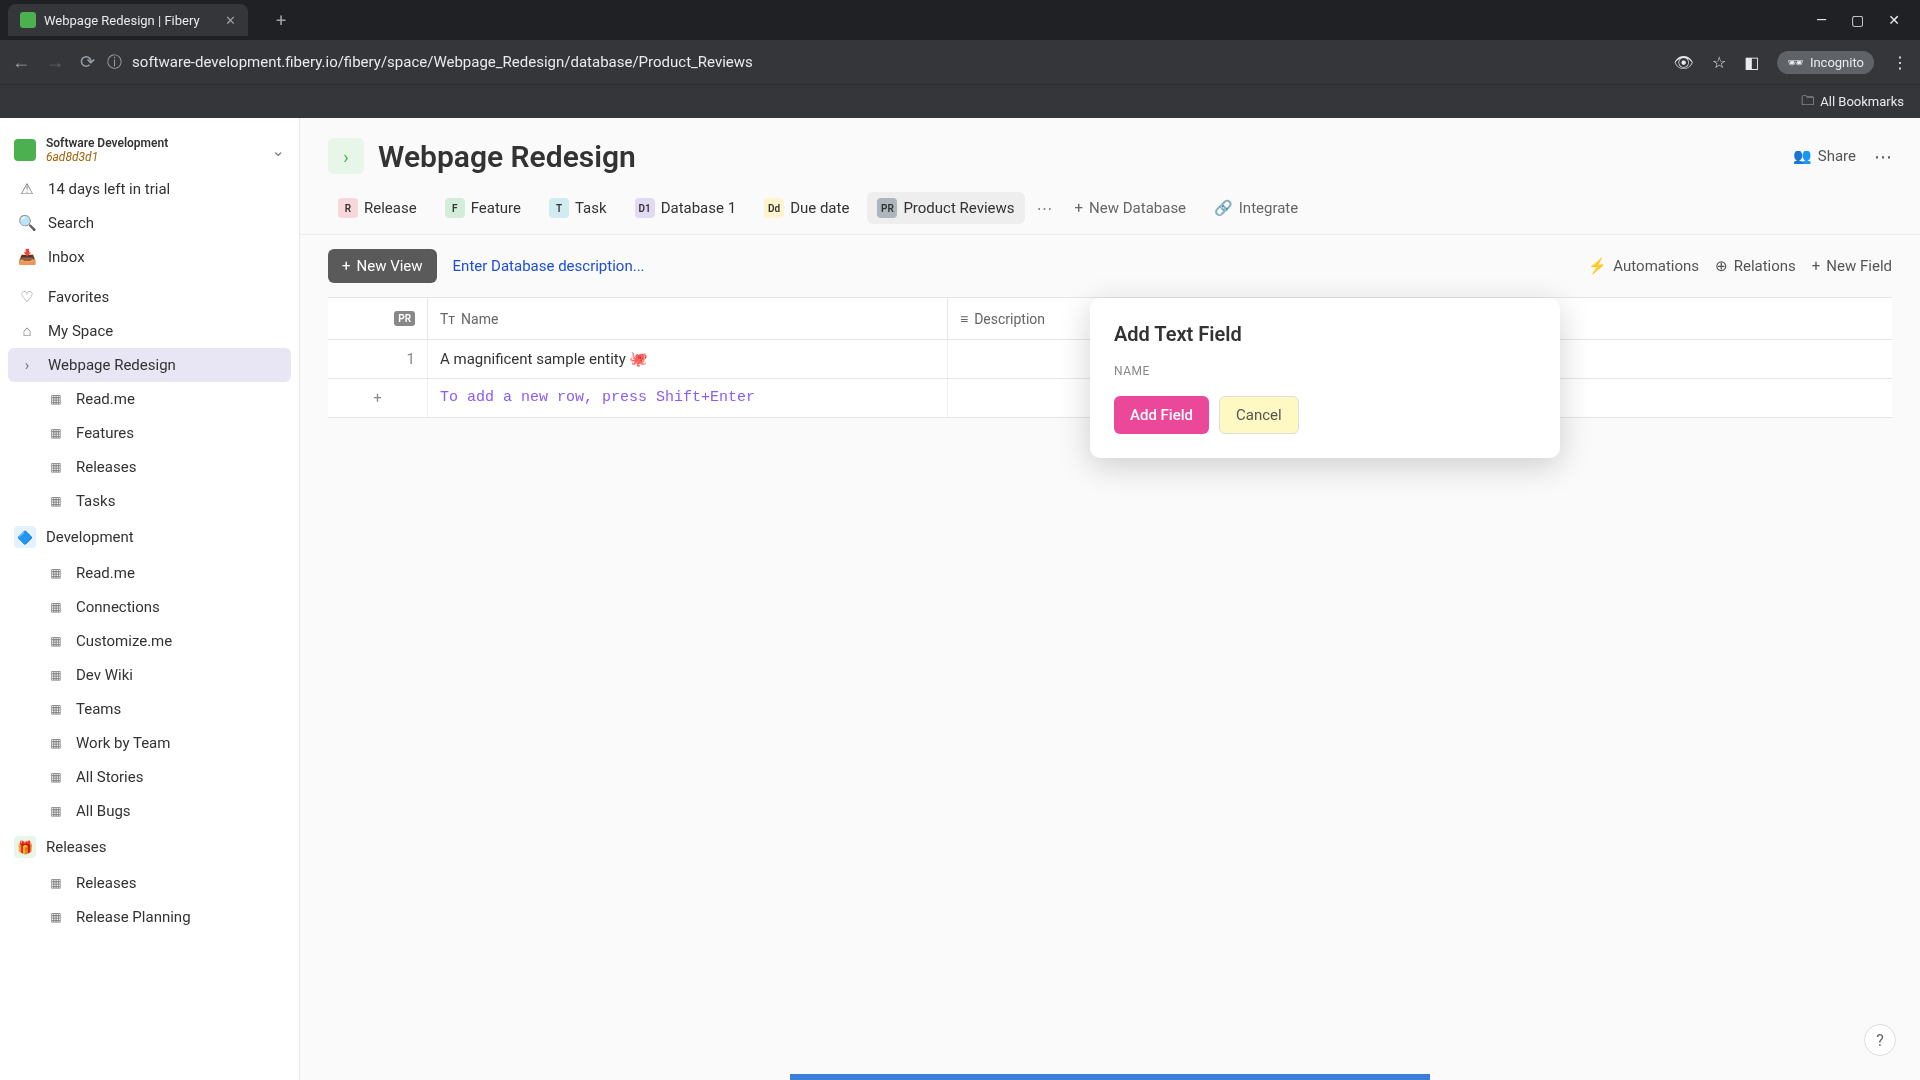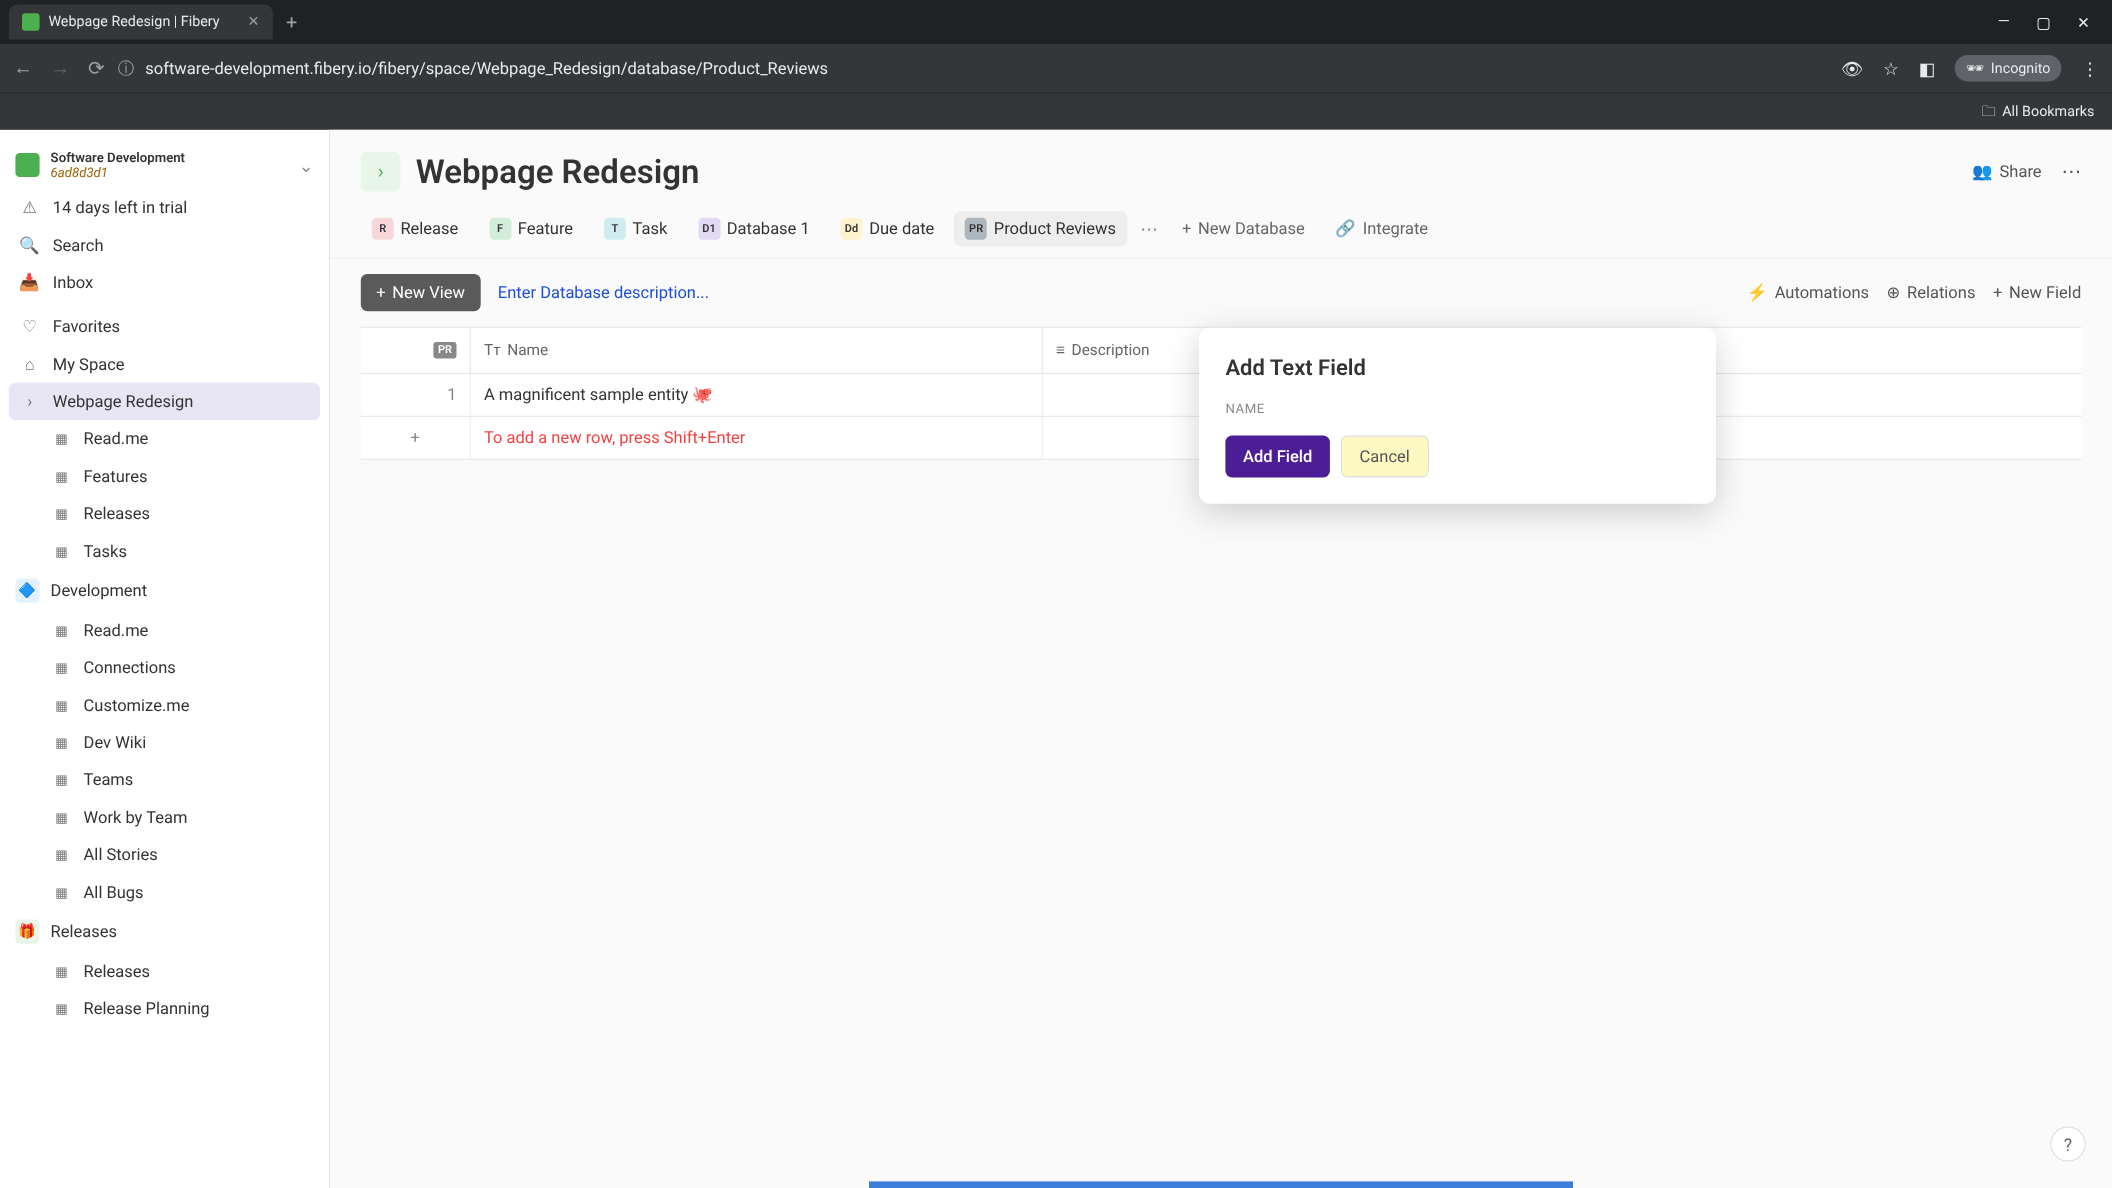--- a/index.html
+++ b/index.html
@@ -1,20 +1,20 @@
 <!DOCTYPE html>
 <html><head>
 <meta charset="utf-8">
 <style>
 * { margin: 0; padding: 0; box-sizing: border-box; font-family: -apple-system, BlinkMacSystemFont, "Segoe UI", Roboto, sans-serif; }
 body { width: 1920px; height: 1080px; overflow: hidden; background: #202124; color: #333; }
 
 
 .browser-chrome { background: #202124; }
-.tab-bar { display: flex; align-items: center; height: 40px; padding: 0 8px; gap: 4px; }
+.tab-bar { display: flex; align-items: center; height: 40px; padding: 0 8px; gap: 20px; }
 .tab { display: flex; align-items: center; gap: 8px; background: #35363a; color: #e8eaed; padding: 8px 12px; border-radius: 8px 8px 0 0; font-size: 13px; min-width: 240px; }
 .tab .favicon { width: 16px; height: 16px; background: #4caf50; border-radius: 3px; }
 .tab .close { margin-left: auto; cursor: pointer; color: #9aa0a6; }
 .new-tab-btn { color: #9aa0a6; font-size: 18px; padding: 4px 8px; cursor: pointer; }
 .window-controls { margin-left: auto; display: flex; gap: 24px; color: #e8eaed; padding-right: 12px; }
 .window-controls span { cursor: pointer; font-size: 14px; }
 
 .addr-bar { display: flex; align-items: center; height: 44px; background: #35363a; padding: 0 12px; gap: 12px; }
 .nav-btns { display: flex; gap: 16px; color: #9aa0a6; }
 .nav-btns span { cursor: pointer; font-size: 18px; }
@@ -76,31 +76,31 @@
 .th-row { width: 100px; justify-content: flex-end; }
 .th-name { width: 520px; }
 .th-desc { width: 160px; }
 .th-add { width: 60px; justify-content: center; cursor: pointer; color: #888; font-size: 18px; }
 .pr-chip { background: #888; color: #fff; font-size: 10px; padding: 2px 4px; border-radius: 3px; font-weight: 600; }
 
 .tr { display: flex; border-bottom: 1px solid #e5e5e5; background: #fff; }
 .td { padding: 10px 12px; font-size: 15px; border-right: 1px solid #eee; }
 .td-row { width: 100px; text-align: right; color: #888; }
 .td-name { width: 520px; }
-.td-add-row { color: #ef4444; }
+.td-add-row { color: #8b5cf6; font-family: Liberation Mono, monospace; }
 
 
 .popup { position: absolute; left: 790px; top: 180px; width: 470px; background: #fff; border-radius: 10px; box-shadow: 0 8px 32px rgba(0,0,0,0.18); padding: 24px; z-index: 100; }
 .popup h3 { font-size: 20px; font-weight: 600; margin-bottom: 18px; }
 .popup label { font-size: 12px; color: #888; letter-spacing: 0.5px; display: block; margin-bottom: 6px; }
 .popup input[type=text] { width: 100%; padding: 10px 12px; border: 1.5px solid #8a8ae6; border-radius: 6px; font-size: 15px; outline: none; }
 .popup input.desc-field { border: 1px solid #e5e5e5; }
 .popup .field-group { margin-bottom: 18px; }
 .popup .btns { display: flex; gap: 10px; }
-.btn-primary { background: #4c1d95; color: #fff; padding: 9px 16px; border-radius: 6px; border: none; cursor: pointer; font-size: 15px; font-weight: 500; }
+.btn-primary { background: #ec4899; color: #fff; padding: 9px 16px; border-radius: 6px; border: none; cursor: pointer; font-size: 15px; font-weight: 500; }
 .btn-secondary { background: #fef9c3; color: #555; padding: 9px 16px; border-radius: 6px; border: 1px solid #ddd; cursor: pointer; font-size: 15px; }
 
 .help-fab { position: absolute; right: 24px; bottom: 24px; width: 32px; height: 32px; border-radius: 50%; border: 1px solid #ddd; background: #fff; display: flex; align-items: center; justify-content: center; cursor: pointer; color: #666; }
 
 .bottom-bar { position: absolute; bottom: 0; left: 50%; transform: translateX(-50%); width: 640px; height: 6px; background: #3b7dd8; }
 </style>
 </head>
 <body>
 
 <div class="browser-chrome">

